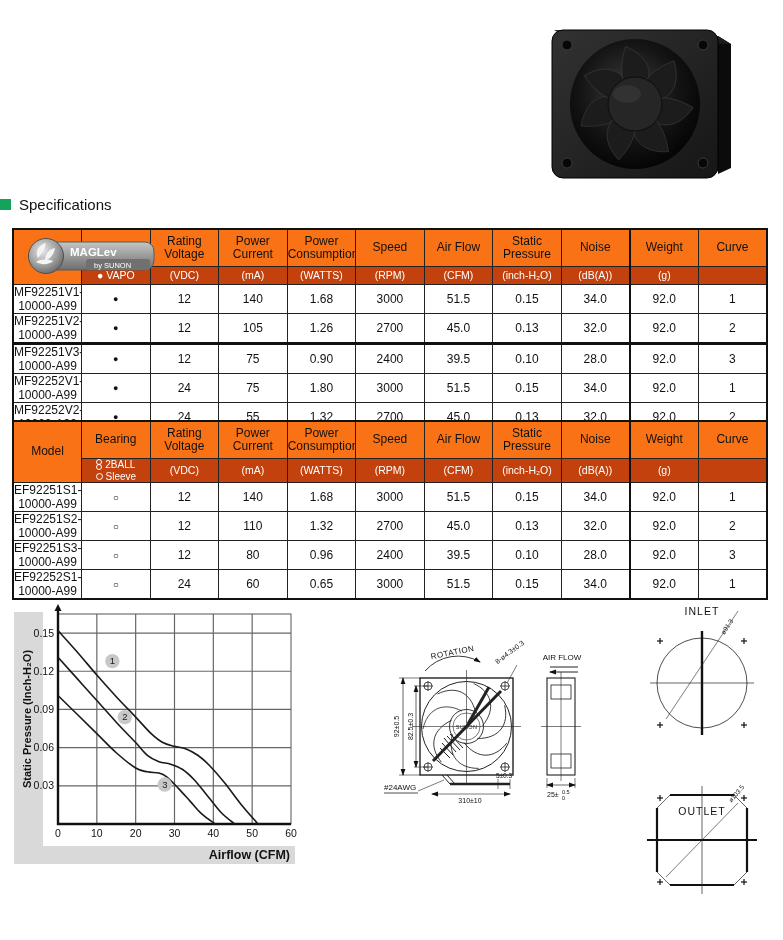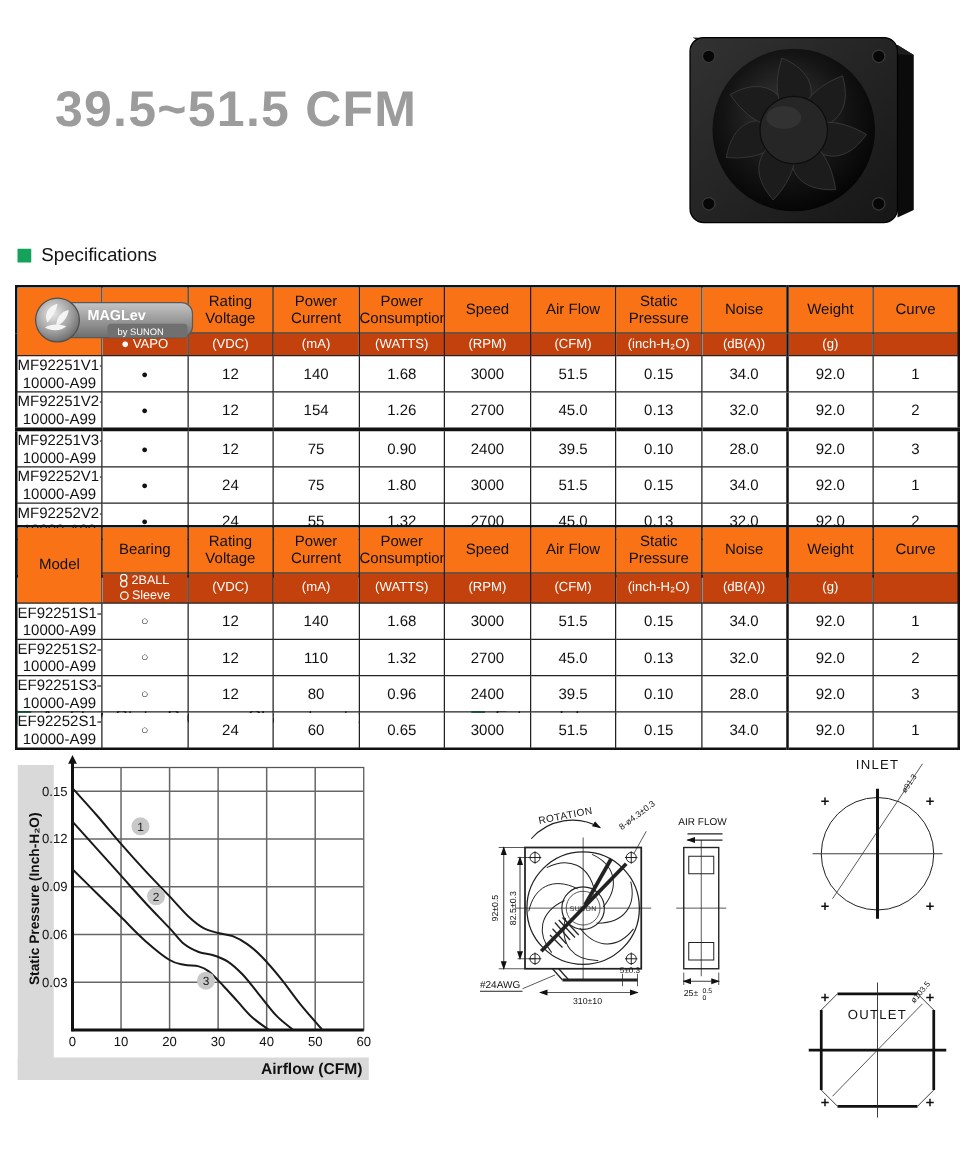--- a/index.html
+++ b/index.html
@@ -4,21 +4,21 @@
 <style>
   html,body{margin:0;padding:0;background:#fff;}
   .page{position:relative;width:783px;height:940px;background:#fff;overflow:hidden;
         font-family:"Liberation Sans",sans-serif;color:#111;}
   .title{position:absolute;left:44px;top:66px;font-size:40px;font-weight:bold;
          color:#9c9c9c;letter-spacing:1px;}
   .sec{position:absolute;font-size:15px;color:#131313;display:flex;align-items:baseline;}
   .sec .sq{width:11px;height:11px;background:#15a35c;display:inline-block;margin-right:8px;
            align-self:center;}
   .sec .small{font-size:11px;}
-  .sec1{left:14px;top:196px}.sec2{left:14px;top:565px}.sec3{left:377px;top:565px}
+  .sec1{left:0;top:196px}.sec2{left:14px;top:565px}.sec3{left:377px;top:565px}
 
   table.spec{position:absolute;left:12px;border-collapse:collapse;table-layout:fixed;
              width:756px;font-size:12px;text-align:center;border:2px solid #111;}
   .spec th,.spec td{border:1px solid #222;padding:0;overflow:hidden;}
   .spec thead .h1 th{background:#f97316;height:36px;font-weight:normal;font-size:12px;line-height:1.12;}
   .spec thead th.modelh{font-size:12px;margin-left:28px;}
   .spec .units td{background:#c2410c;color:#fff;height:17px;font-size:10.5px;line-height:1;}
   .spec tbody td{height:22px;background:#fff;}
   .t1{top:228px}.t2{top:420px}
   .thickleft{border-left:2px solid #111 !important;}
@@ -34,21 +34,20 @@
   .chart{position:absolute;left:14px;top:594px;}
   .dims{position:absolute;left:370px;top:588px;}
   .fanphoto{position:absolute;left:546px;top:20px;}
   svg text{font-family:"Liberation Sans",sans-serif;}
 </style>
 </head>
 <body>
 
 <div class="page">
 
-  <div class="title">39.5~51.5 CFM</div>
 
   <svg class="fanphoto" width="205" height="165" viewBox="0 0 205 165">
     <defs>
       <radialGradient id="fg1" cx="45%" cy="40%" r="68%">
         <stop offset="0%" stop-color="#3a3a3a"></stop>
           <stop offset="55%" stop-color="#141414"></stop>
           <stop offset="100%" stop-color="#000"></stop>
       </radialGradient>
       <linearGradient id="fg2" x1="0" y1="0" x2="1" y2="1">
         <stop offset="0" stop-color="#323232"></stop>
@@ -133,21 +132,21 @@
           <td>51.5</td>
           <td>0.15</td>
           <td>34.0</td>
           <td class="thickleft">92.0</td>
           <td>1</td>
         </tr>
         <tr>
           <td class="model">MF92251V2-10000-A99</td>
           <td class="dotfill">●</td>
           <td>12</td>
-          <td>154</td>
+          <td>105</td>
           <td>1.26</td>
           <td>2700</td>
           <td>45.0</td>
           <td>0.13</td>
           <td>32.0</td>
           <td class="thickleft">92.0</td>
           <td>2</td>
         </tr>
         <tr class="thicksep">
           <td class="model">MF92251V3-10000-A99</td>

